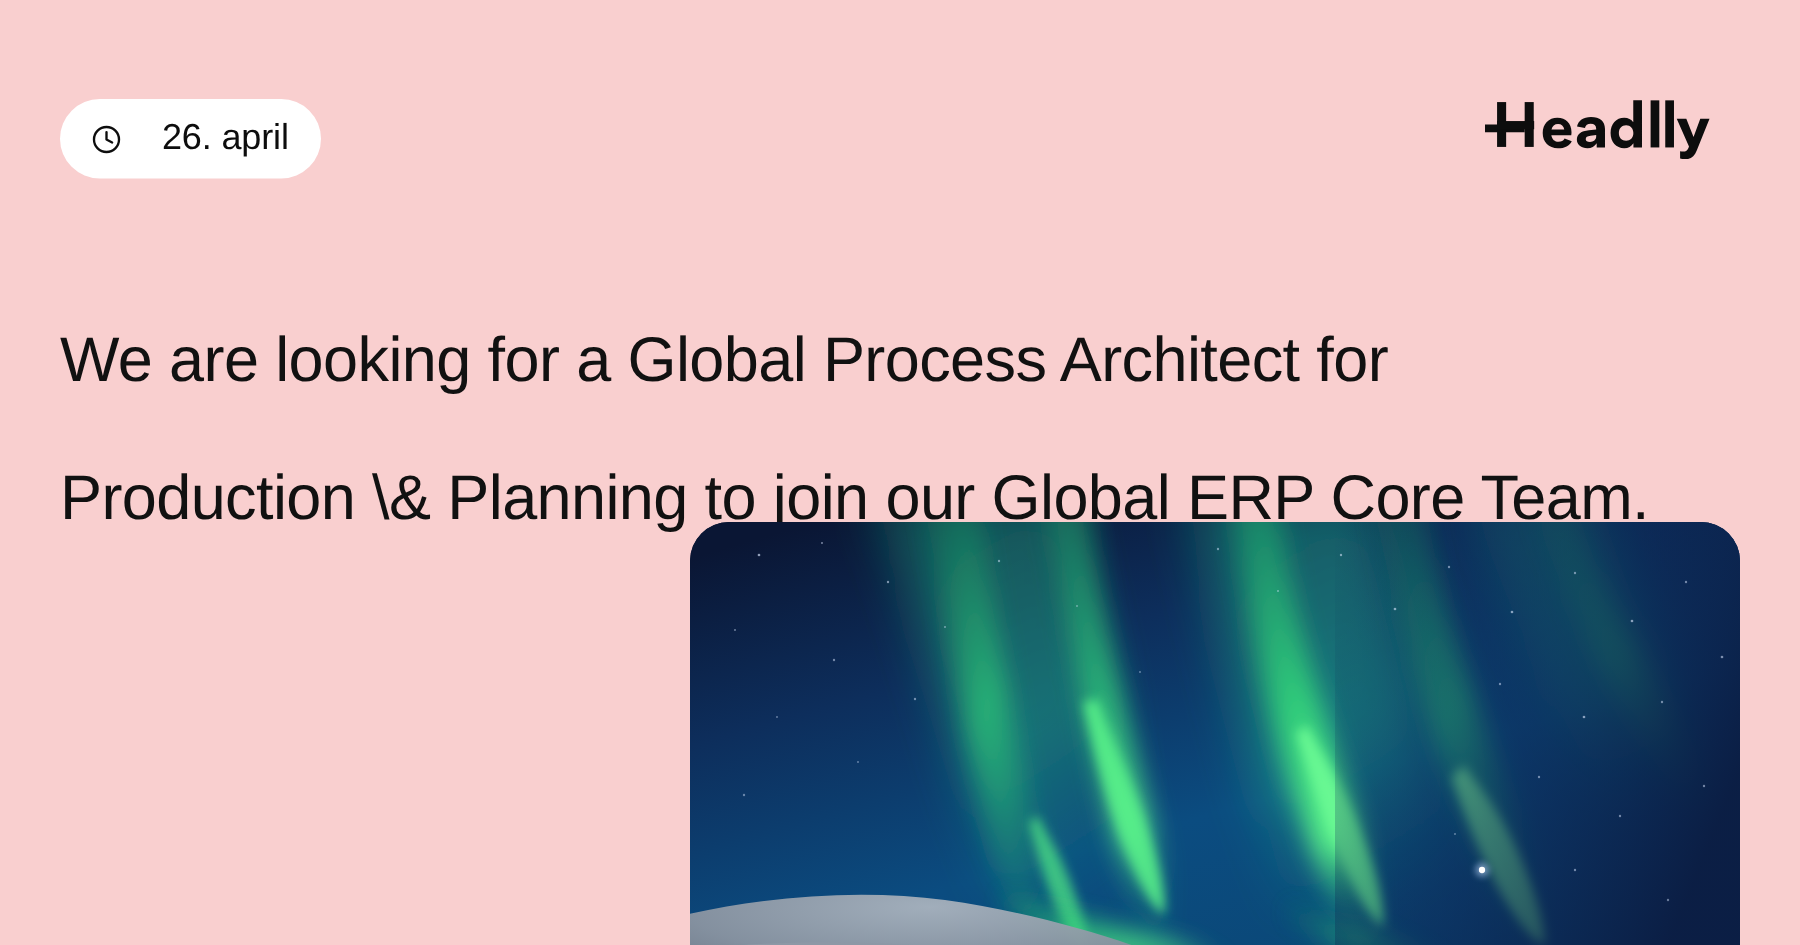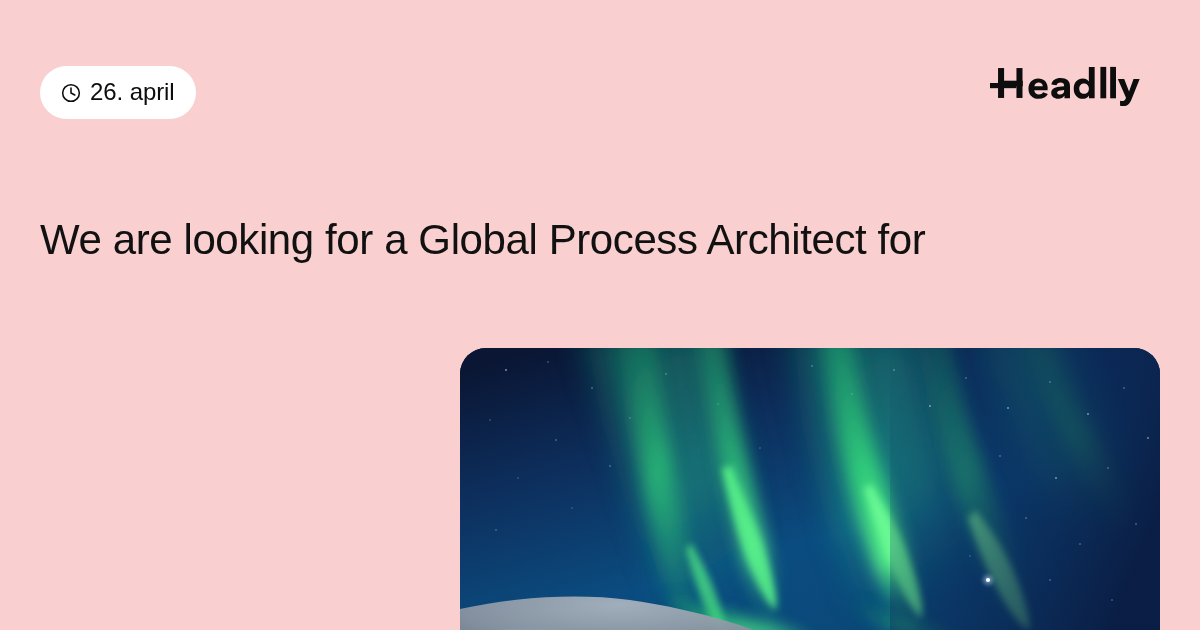--- a/index.html
+++ b/index.html
@@ -26,21 +26,21 @@
   }
 
   
   .date-pill {
     position: absolute;
     left: 40px;
     top: 66px;
     height: 53px;
     display: flex;
     align-items: center;
-    gap: 8px;
+    gap: 26px;
     padding: 0 22px 0 20px;
     background: #FFFFFF;
     border-radius: 999px;
   }
   .clock-icon {
     width: 22px;
     height: 22px;
     display: block;
     flex: none;
   }
@@ -129,20 +129,21 @@
 
         <rect x="209" y="12" width="10.1" height="54.6"></rect>
 
         <path d="M231.6 80c-2 0-3.8-.2-5.4-.6v-8.5c1.2.3 2.4.5 3.6.5 3.1 0 5-1.3 6.1-4.2l.6-1.6-14.2-32.4h11.1l8.4 21.4 7.8-21.4h10.7l-14.8 37c-2.7 6.8-7 10.2-13.9 10.2z"></path>
       </g>
     </svg>
   </div>
 
   <h1 class="headline">
     <span class="headline-line">We are looking for a Global Process Architect for</span>
+    <span class="headline-line">Production \&amp; Planning to join our Global ERP Core Team.</span>
   </h1>
 
   <div class="hero">
     <svg class="hero-art" viewBox="0 0 700 330" preserveAspectRatio="xMidYMid slice">
       <defs>
         <linearGradient id="sky" x1="0.12" y1="0" x2="0.72" y2="1">
           <stop offset="0" stop-color="#0A1634"></stop>
           <stop offset="0.28" stop-color="#0D2E5C"></stop>
           <stop offset="0.60" stop-color="#0B4C80"></stop>
           <stop offset="1" stop-color="#0A4674"></stop>

